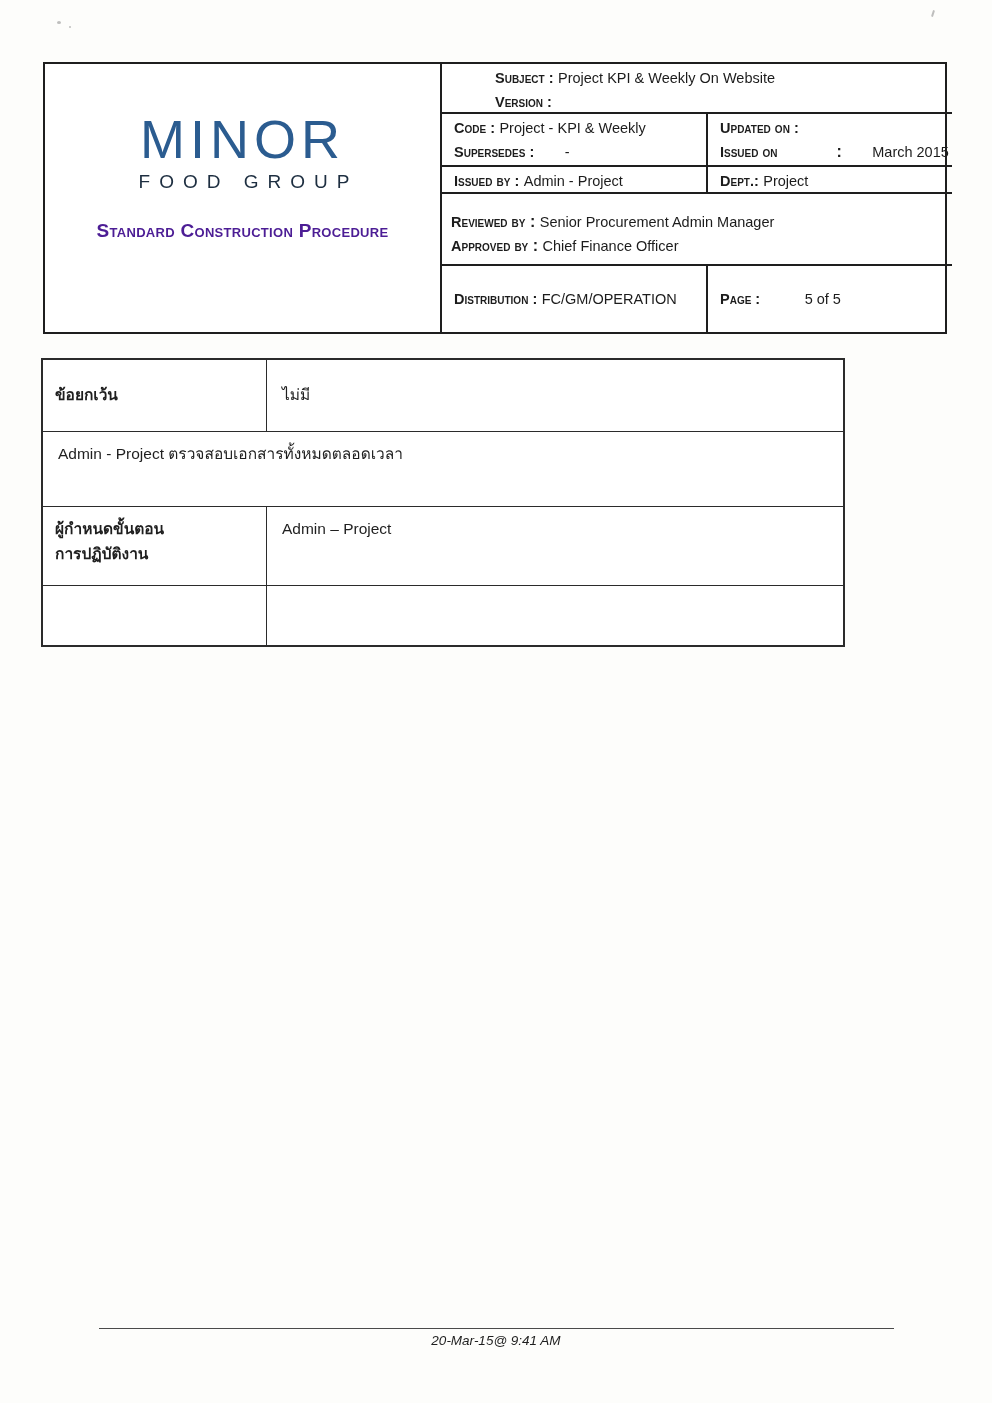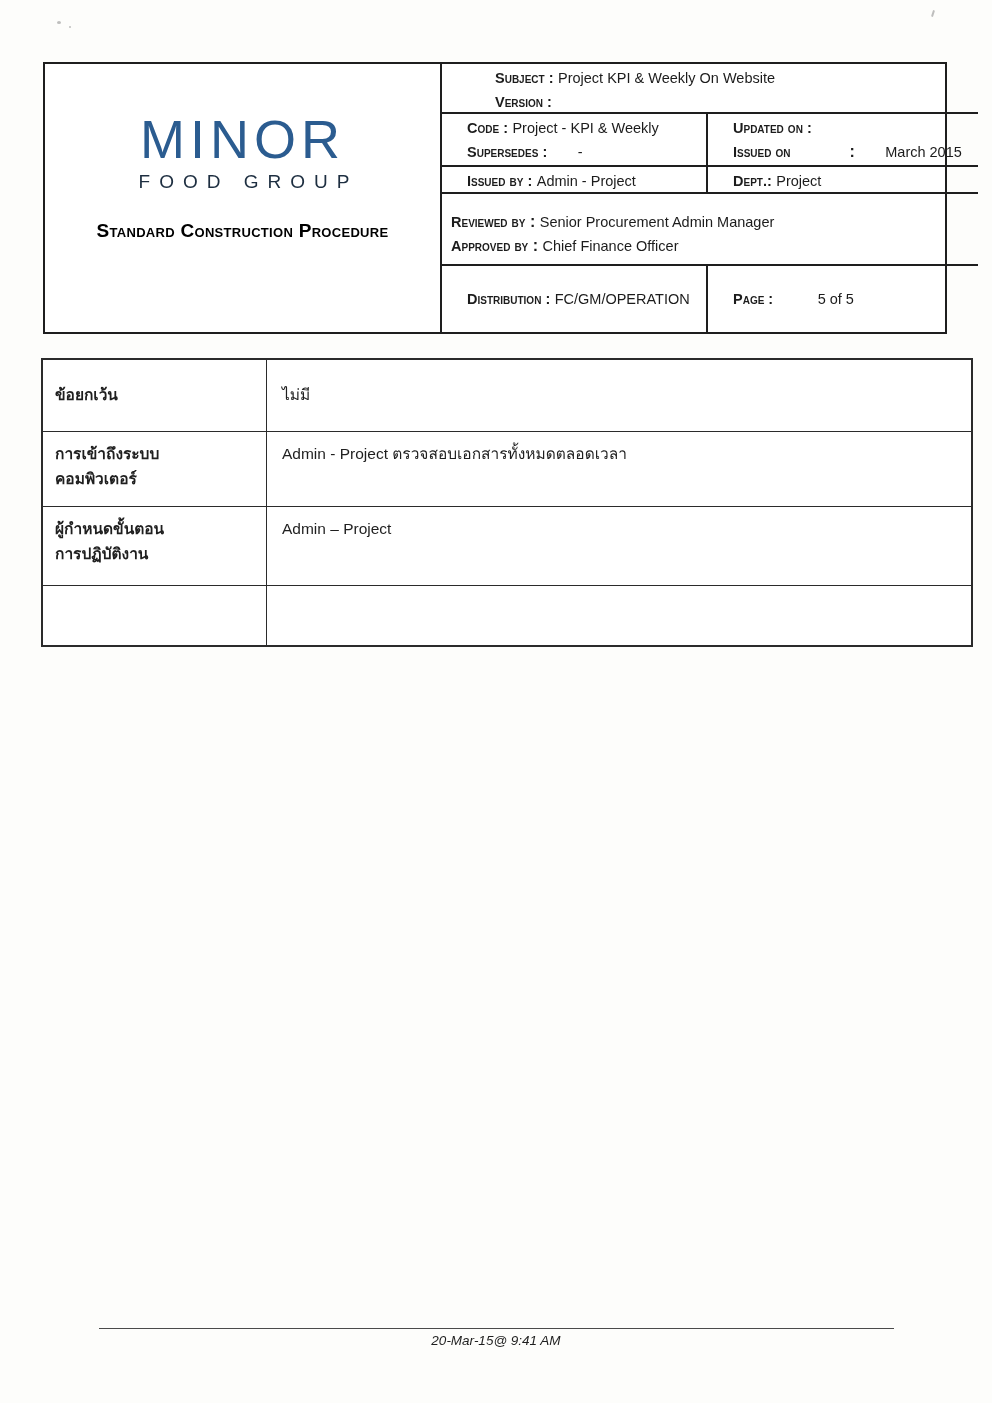--- a/index.html
+++ b/index.html
@@ -45,29 +45,29 @@
     font-size:19px;
     letter-spacing:9px;
     color:#1d2e40;
     padding-left:12px;
   }
   .doc-title {
     margin-top:27px;
     font-size:19px;
     font-weight:700;
     font-variant:small-caps;
-    color:#000000;
+    color:#4c1d95;
     letter-spacing:.3px;
   }
 
   .info-col { flex:1; display:flex; flex-direction:column; box-sizing:border-box; }
   .irow { box-sizing:border-box; border-bottom:2px solid #1e1e1e; padding:2px 0; }
   .irow.last { border-bottom:none; flex:1;text-align:right; }
   .irow.split { display:flex; padding:0; }
-  .subcell { box-sizing:border-box; padding:2px 16px; }
+  .subcell { box-sizing:border-box; padding:2px 3px; }
   .subcell.left { width:266px; min-width:266px; border-right:2px solid #1e1e1e; }
   .subcell.right { flex:1; }
 
   .r1 { height:50px;padding-left:44px; }
   .r2 { height:53px; }
   .r3 { height:27px; }
   .r4 { height:72px; padding-top:16px; }
   .r3 .subcell { display:flex; align-items:flex-start; }
   .last .subcell { display:flex; align-items:center; }
 
@@ -80,21 +80,21 @@
   }
   .val { font-size:14.5px; color:#1c1c1c; }
   .lbl.wide { display:inline-block; min-width:112px; }
   .val.gap-sm { margin-left:26px; }
   .val.gap-md { margin-left:40px; }
   .sep { font-weight:700; }
 
   
   .content-table {
     position:absolute; left:41px; top:358px;
-    width:932px; height:289px;
+    width:804px; height:289px;
     border:2px solid #2b2b2b;
     box-sizing:border-box;
     background:#fff;
     display:flex; flex-direction:column;
   }
   .crow { display:flex; border-bottom:1.5px solid #2b2b2b; box-sizing:border-box; }
   .crow.h1 { height:72px; }
   .crow.h2 { height:75px; }
   .crow.h3 { height:79px; }
   .crow.h4 { flex:1; border-bottom:none; }
@@ -226,22 +226,20 @@
 
   </div>
 </div>
 
 <div class="content-table">
   <div class="crow h1">
     <div class="c-label">ข้อยกเว้น</div>
     <div class="c-value">ไม่มี</div>
   </div>
   <div class="crow h2">
-    <div class="c-label">การเข้าถึงระบบ
-คอมพิวเตอร์</div>
     <div class="c-value">Admin - Project ตรวจสอบเอกสารทั้งหมดตลอดเวลา</div>
   </div>
   <div class="crow h3">
     <div class="c-label">ผู้กำหนดขั้นตอน
 การปฏิบัติงาน</div>
     <div class="c-value">Admin – Project</div>
   </div>
   <div class="crow h4">
     <div class="c-label"></div>
     <div class="c-value"></div>

